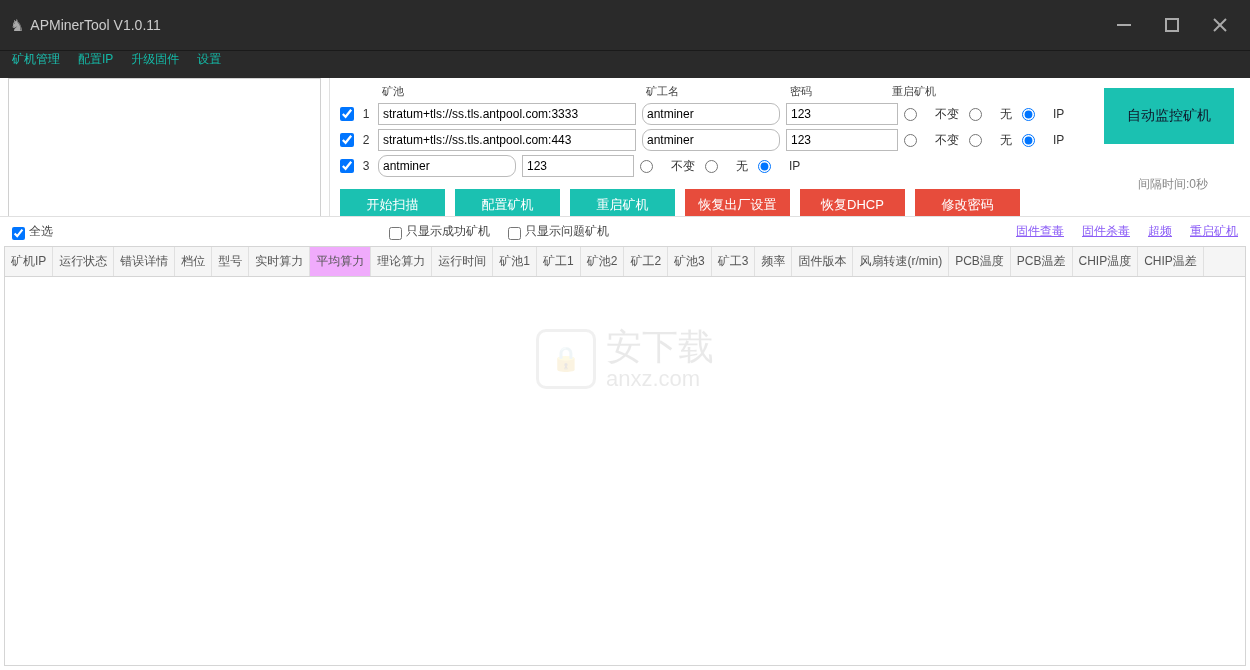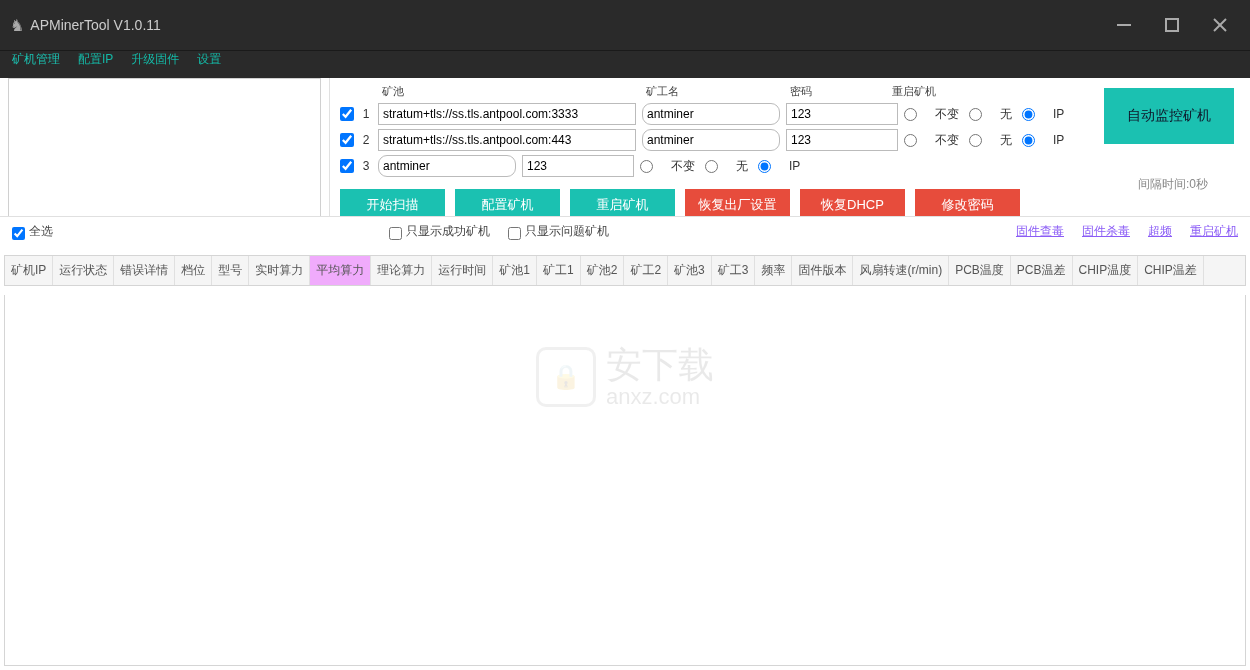--- a/index.html
+++ b/index.html
@@ -62,21 +62,21 @@
 .side-button { position: absolute; right: 16px; top: 88px; width: 130px; height: 56px; background: #1bc1b1; color: #0f172a; display: flex; align-items: center; justify-content: center; font-size: 14px; cursor: pointer; }
 .interval-text { position: absolute; right: 42px; top: 176px; color: #888; font-size: 12px; }
 
 
 .filter-bar { display: flex; align-items: center; padding: 6px 12px; border-top: 1px solid #e0e0e0; gap: 18px; font-size: 12px; color: #444; }
 .filter-bar .cb { display: flex; align-items: flex-end; gap: 4px; }
 .filter-bar .spacer { flex: 1; }
 .filter-bar .link { color: #8b5cf6; text-decoration: underline; cursor: pointer; }
 
 
-.table-head { display: flex; background: #f5f5f5; border: 1px solid #d5d5d5; margin: 9px 4px; }
+.table-head { display: flex; background: #f5f5f5; border: 1px solid #d5d5d5; margin: 0 4px; }
 .th { padding: 6px 6px; border-right: 1px solid #e0e0e0; font-size: 12px; color: #555; white-space: nowrap; cursor: pointer; }
 .th.hl { background: #f0abfc; }
 .table-body { flex: 1; border: 1px solid #d5d5d5; border-top: none; margin: 0 4px 4px 4px; background: #fff; position: relative; }
 
 
 .watermark { position: absolute; left: 50%; top: 50px; transform: translateX(-50%); opacity: 0.12; color: #555; display: flex; align-items: center; gap: 10px; user-select: none; }
 .watermark .wm-icon { width: 60px; height: 60px; border: 3px solid #888; border-radius: 10px; display: flex; align-items: center; justify-content: center; font-size: 24px; }
 .watermark .wm-text { font-size: 36px; font-weight: 500; }
 .watermark .wm-url { font-size: 22px; }
 .wm-block { display: flex; flex-direction: column; line-height: 1.1; }

